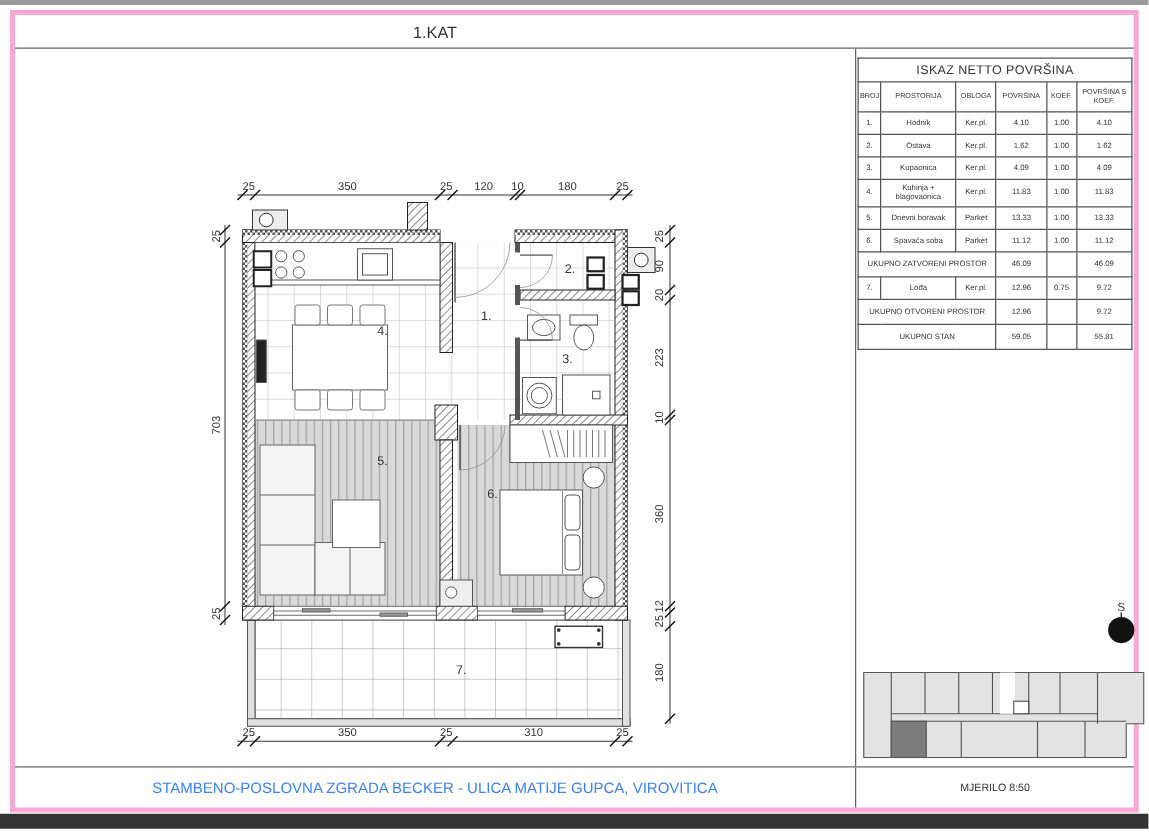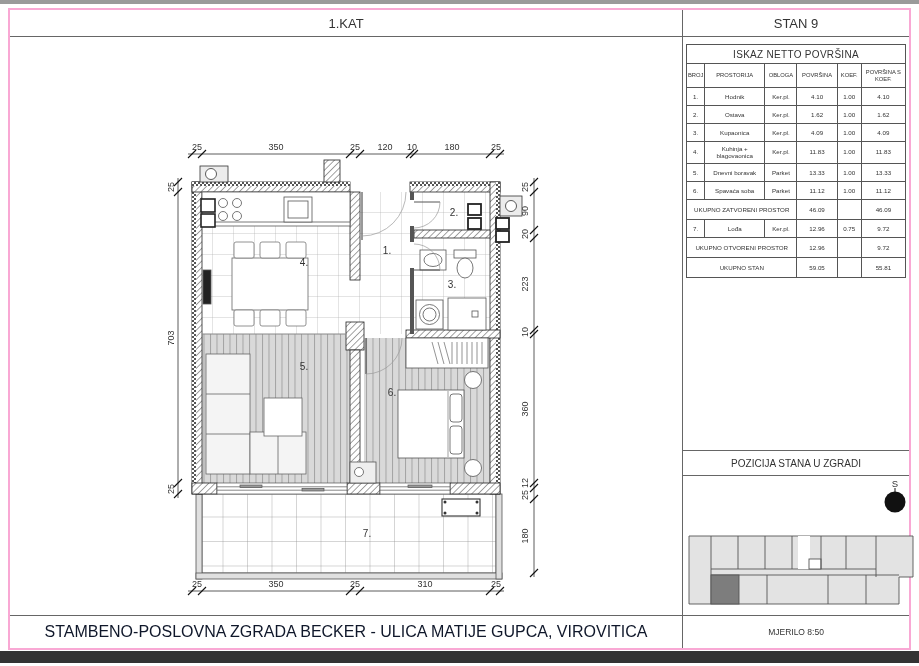--- a/index.html
+++ b/index.html
@@ -1,27 +1,27 @@
 <!DOCTYPE html>
 <html><head>
 <meta charset="utf-8">
 <style>
   html,body{margin:0;padding:0;background:#fff;}
   body{width:919px;height:666px;position:relative;font-family:"Liberation Sans",sans-serif;color:#222;}
   .sheet{position:absolute;inset:0;background:#fff;overflow:hidden;}
   .band-top{position:absolute;left:0;top:0;width:919px;height:4px;background:#9a9a9a;}
   .band-bottom{position:absolute;left:0;top:651px;width:919px;height:12px;background:#333;}
-  .frame{position:absolute;left:8px;top:8px;width:903px;height:642px;border:2px solid #f9a8d4;box-sizing:border-box;background:#fff;}
+  .frame{position:absolute;left:8px;top:8px;width:903px;height:642px;border:4px solid #f9a8d4;box-sizing:border-box;background:#fff;}
   .titlebar{position:absolute;left:0;top:0;width:100%;height:27px;border-bottom:1px solid #666;box-sizing:border-box;}
   .titlebar .cell-left{position:absolute;left:0;top:0;width:672px;height:100%;display:flex;align-items:center;justify-content:center;font-size:13px;color:#333;}
   .titlebar .cell-right{position:absolute;left:672px;top:0;right:0;height:100%;border-left:1px solid #666;box-sizing:border-box;display:flex;align-items:center;justify-content:center;font-size:13px;color:#333;}
   .plan-cell{position:absolute;left:0;top:27px;width:672px;bottom:33px;overflow:hidden;}
   .side{position:absolute;left:672px;top:27px;right:0;bottom:33px;border-left:1px solid #666;box-sizing:border-box;}
   .footbar{position:absolute;left:0;bottom:0;width:100%;height:33px;border-top:1px solid #666;box-sizing:border-box;}
-  .footbar .cell-left{position:absolute;left:0;top:0;width:672px;height:100%;display:flex;align-items:center;justify-content:center;font-size:16px;color:#0f172a;}
+  .footbar .cell-left{position:absolute;left:0;top:0;width:672px;height:100%;display:flex;align-items:center;justify-content:center;font-size:12px;color:#3b82f6;}
   .footbar .cell-right{position:absolute;left:672px;top:0;right:0;height:100%;border-left:1px solid #666;box-sizing:border-box;display:flex;align-items:center;justify-content:center;font-size:8.5px;color:#333;}
   table.area{border-collapse:collapse;margin:7px auto 16px auto;width:220px;table-layout:fixed;}
   table.area td,table.area th{border:1px solid #555;text-align:center;vertical-align:middle;font-weight:normal;color:#333;padding:0 1px;}
   table.area .t-title{font-size:10px;height:18px;letter-spacing:0.3px;}
   table.area .t-head{font-size:5.8px;height:24px;line-height:1.15;}
   table.area .t-row td{font-size:6.2px;height:17px;}
   table.area .t-row2 td{font-size:6.2px;height:21px;line-height:1.1;}
   table.area .t-sum td{font-size:6.2px;height:19px;}
   .pos-title{position:absolute;left:0;top:413px;width:100%;height:26px;border-top:1px solid #666;border-bottom:1px solid #666;box-sizing:border-box;display:flex;align-items:center;justify-content:center;font-size:10px;color:#333;}
   .pos-diagram{position:absolute;left:0;top:439px;width:100%;bottom:0;}
@@ -32,23 +32,20 @@
 
 <div class="sheet">
   <div class="band-top"></div>
   <div class="band-bottom"></div>
 
   <div class="frame">
 
     <div class="titlebar">
       <div class="cell-left">
           <span>1.KAT</span>
-        </div>
-      <div class="cell-right">
-          <span>STAN 9</span>
         </div>
     </div>
 
     <div class="plan-cell">
       <svg width="672" height="582" viewBox="8 35 672 582" xmlns="http://www.w3.org/2000/svg">
         <defs>
           <pattern id="pHatch" width="4.5" height="4.5" patternUnits="userSpaceOnUse" patternTransform="rotate(45)">
             <rect width="4.5" height="4.5" fill="#fff"></rect>
               <line x1="0" y1="0" x2="0" y2="4.5" stroke="#333" stroke-width="0.9"></line>
           </pattern>
@@ -386,23 +383,20 @@
         </tr>
         <tr class="t-sum">
           <td colspan="3">UKUPNO STAN</td>
               <td>59.05</td>
               <td></td>
               <td>55.81</td>
         </tr>
       </tbody>
         </table>
 
-      <div class="pos-title">
-          <span>POZICIJA STANA U ZGRADI</span>
-        </div>
       <div class="pos-diagram">
         <svg width="231" height="143" viewBox="0 0 231 143" xmlns="http://www.w3.org/2000/svg">
           <g>
             <text x="212" y="11" font-size="9.5" text-anchor="middle">S</text>
             <line x1="212" y1="12" x2="212" y2="24" stroke="#111" stroke-width="1"></line>
             <circle cx="212" cy="26" r="10.5" fill="#111"></circle>
           </g>
           <g stroke="#555" stroke-width="0.9">
             <path d="M6 60 H230 V101 H216 V128 H6 Z" fill="#e3e3e3"></path>
             <line x1="28" y1="60" x2="28" y2="128"></line>

